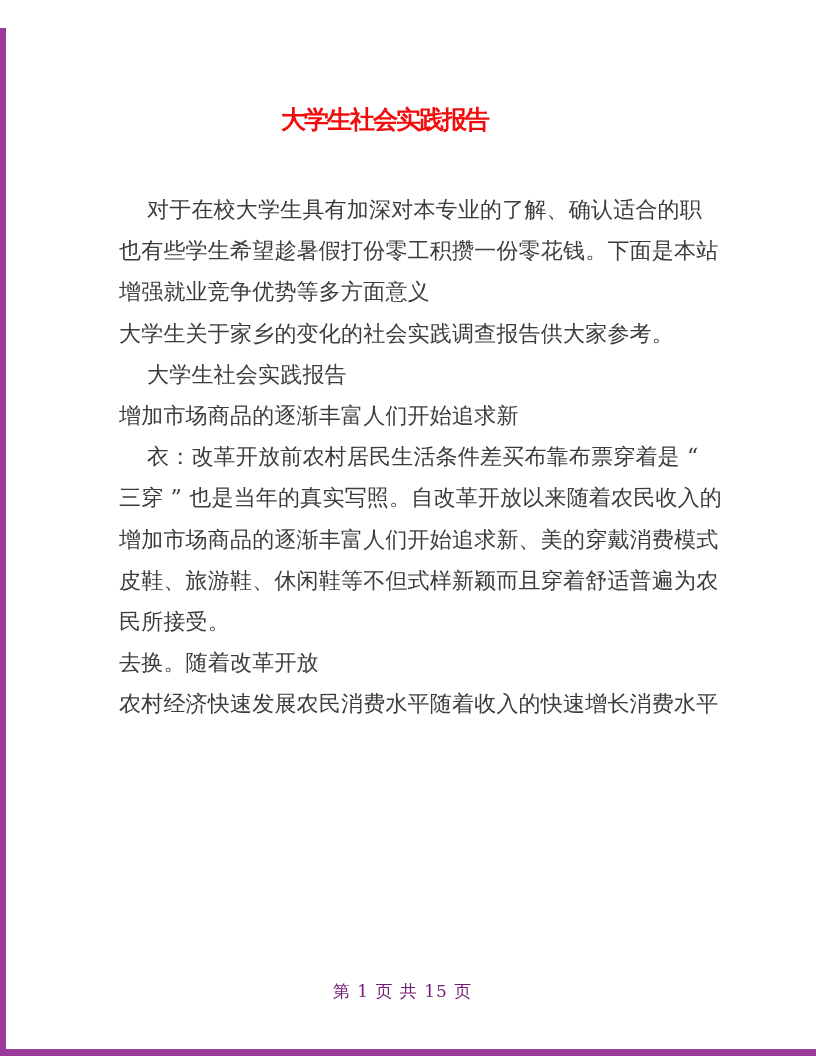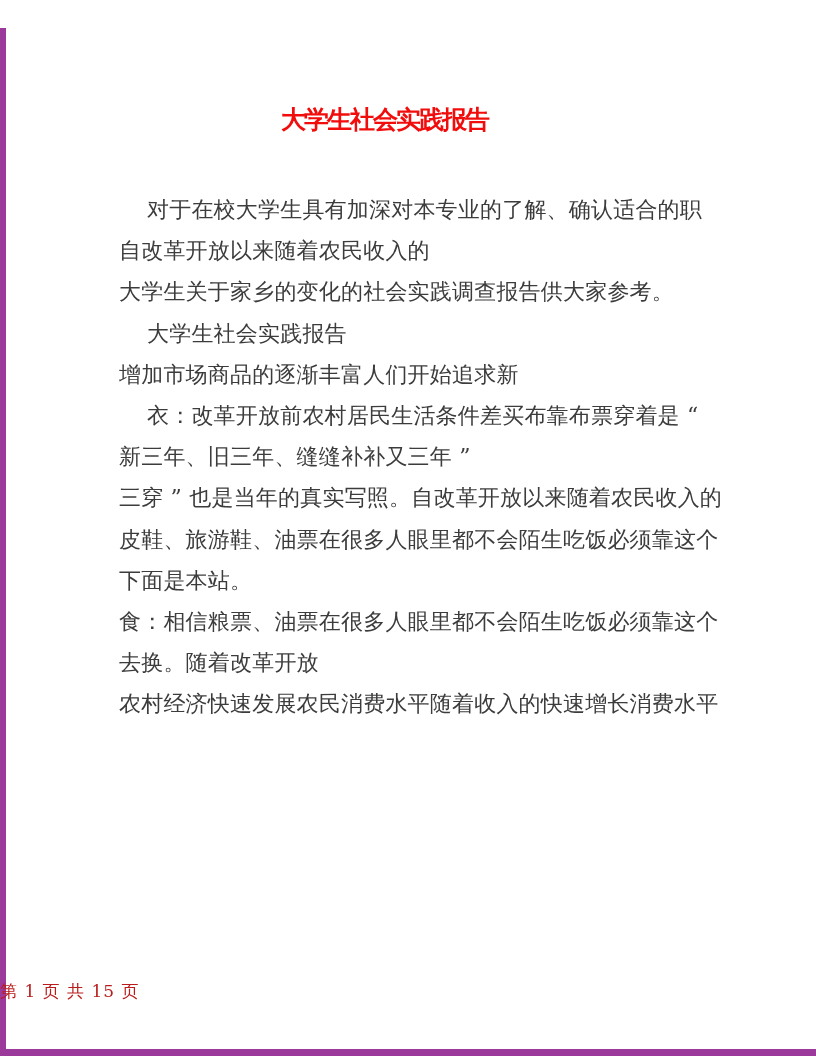--- a/index.html
+++ b/index.html
@@ -60,48 +60,49 @@
     white-space: nowrap;
   }
   .line.indent {
     padding-left: 28px;
   }
   .page-footer {
     position: absolute;
     left: 0;
     top: 980px;
     width: 805px;
+    text-align: center;
     font-family: "DejaVu Serif", serif;
     font-size: 17px;
     letter-spacing: 1px;
-    color: #b91c1c;
+    color: #701a75;
     white-space: nowrap;
   }
 </style>
 </head>
 <body>
 
 <div class="page">
 
   <div class="border-left"></div>
   <div class="border-bottom"></div>
 
   <h1 class="doc-title">大学生社会实践报告</h1>
 
   <div class="text-block">
     <div class="line indent">对于在校大学生具有加深对本专业的了解、确认适合的职</div>
-    <div class="line">自改革开放以来随着农民收入的</div>
+    <div class="line">也有些学生希望趁暑假打份零工积攒一份零花钱。下面是本站</div>
+    <div class="line">增强就业竞争优势等多方面意义</div>
     <div class="line">大学生关于家乡的变化的社会实践调查报告供大家参考。</div>
     <div class="line indent">大学生社会实践报告</div>
     <div class="line">增加市场商品的逐渐丰富人们开始追求新</div>
     <div class="line indent">衣：改革开放前农村居民生活条件差买布靠布票穿着是 “</div>
-    <div class="line">新三年、旧三年、缝缝补补又三年 ”</div>
     <div class="line">三穿 ” 也是当年的真实写照。自改革开放以来随着农民收入的</div>
-    <div class="line">皮鞋、旅游鞋、油票在很多人眼里都不会陌生吃饭必须靠这个</div>
-    <div class="line">下面是本站。</div>
-    <div class="line">食：相信粮票、油票在很多人眼里都不会陌生吃饭必须靠这个</div>
+    <div class="line">增加市场商品的逐渐丰富人们开始追求新、美的穿戴消费模式</div>
+    <div class="line">皮鞋、旅游鞋、休闲鞋等不但式样新颖而且穿着舒适普遍为农</div>
+    <div class="line">民所接受。</div>
     <div class="line">去换。随着改革开放</div>
     <div class="line">农村经济快速发展农民消费水平随着收入的快速增长消费水平</div>
   </div>
 
   <div class="page-footer">第 1 页 共 15 页</div>
 
 </div>
 
 </body></html>

